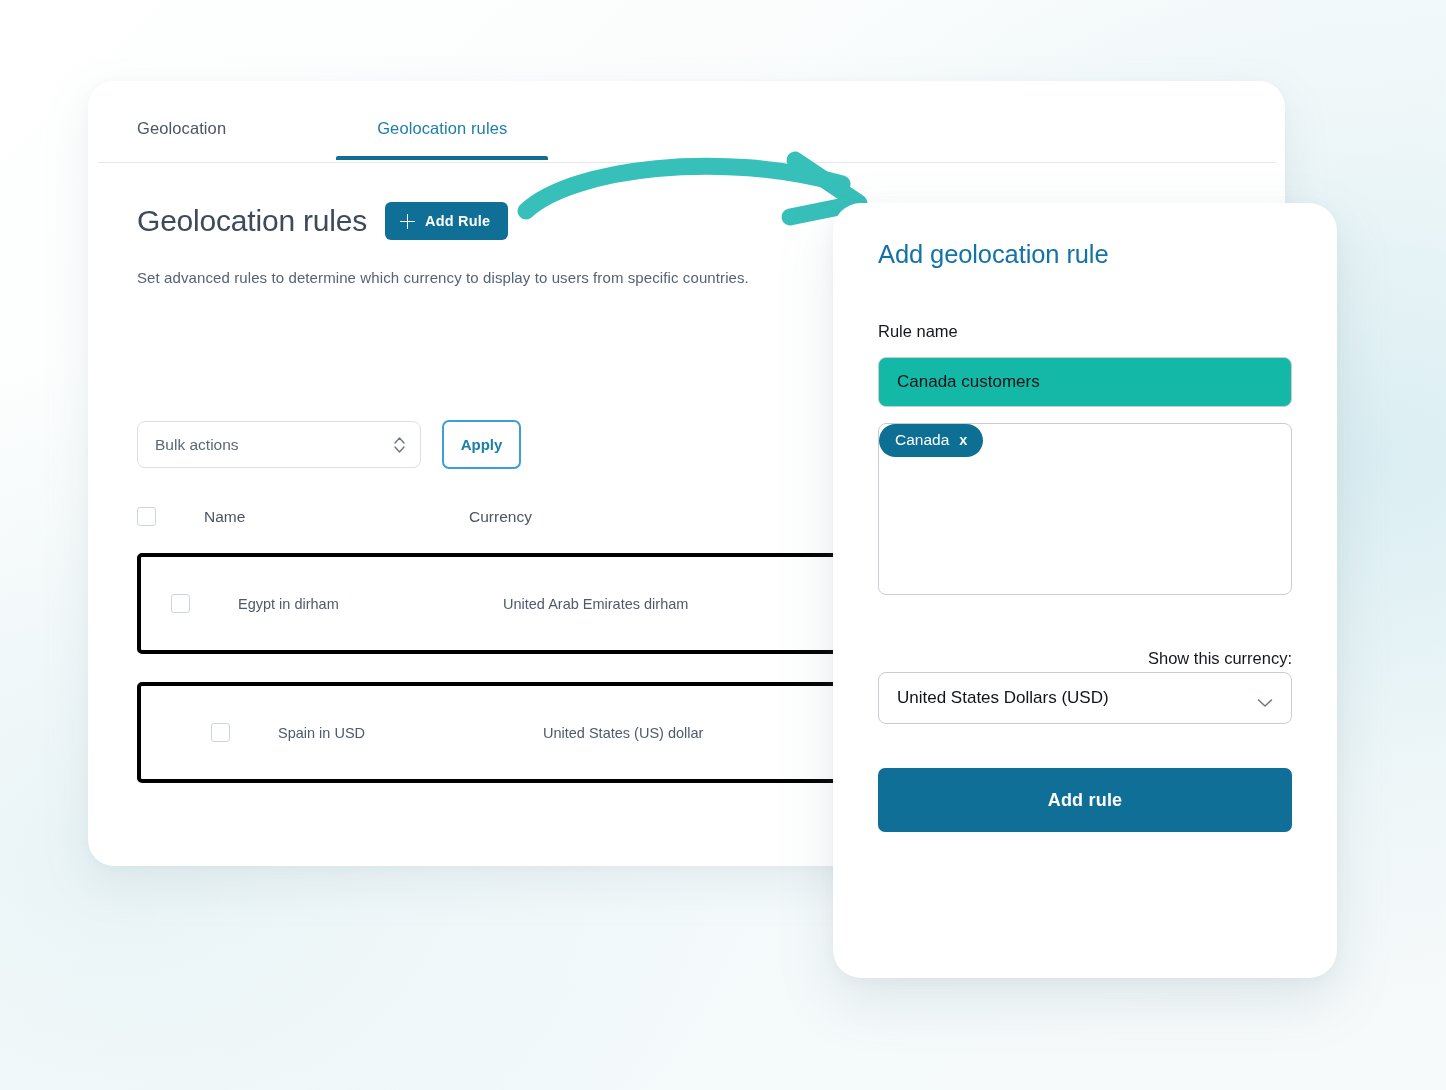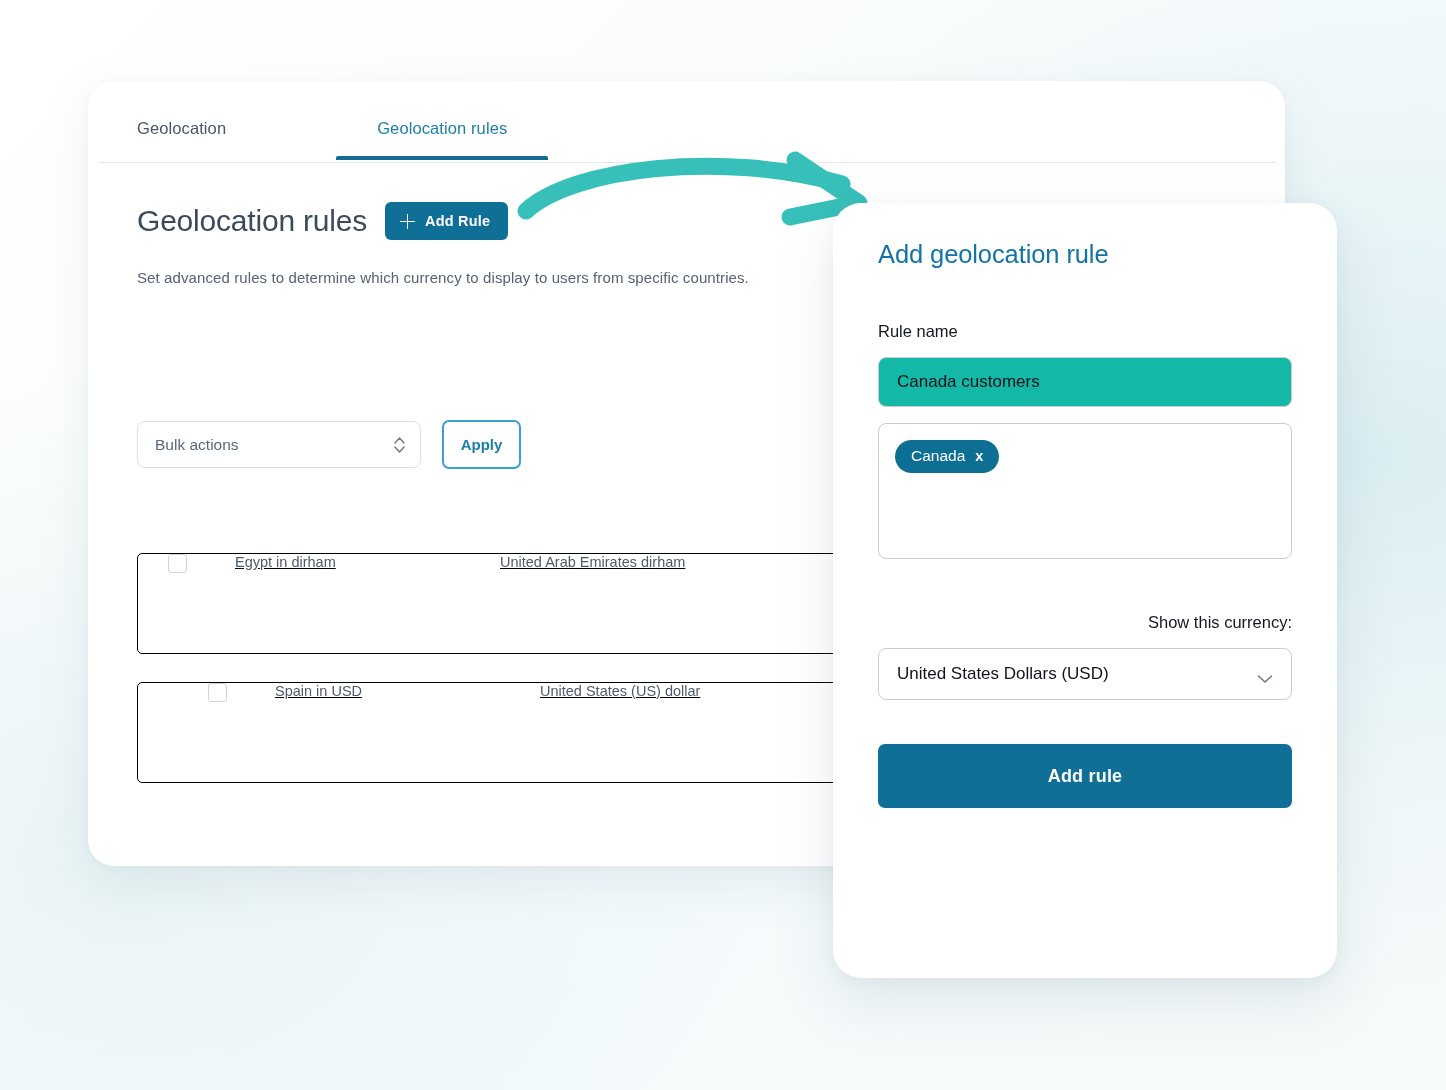--- a/index.html
+++ b/index.html
@@ -197,26 +197,26 @@
     flex: none;
   }
   .th-name { margin-left: 48px; width: 265px; font-size: 15.5px; color: #4a5565; }
   .th-cur  { font-size: 15.5px; color: #4a5565; }
 
   .row {
     position: absolute;
     left: 49px;
     width: 1160px;
     height: 101px;
-    border: 1px solid #000000;
+    border: 4px solid #000000;
     border-radius: 5px;
     background: #ffffff;
     display: flex;
-    box-sizing: border-box;
-    text-decoration: underline;
+    align-items: center;
+    box-sizing: border-box;
   }
   .row.r1 { top: 472px; }
   .row.r2 { top: 601px; padding-left: 40px; }
   .row .cb { margin-left: 30px; }
   .row .c-name { margin-left: 48px; width: 265px; font-size: 14.5px; color: #4f5a6b; }
   .row .c-cur { font-size: 14.5px; color: #4f5a6b; }
 
   
   .arrow {
     position: absolute;
@@ -264,42 +264,41 @@
     display: flex;
     align-items: center;
     padding: 0 18px;
     font-size: 17px;
     color: #111418;
     box-sizing: border-box;
     cursor: text;
   }
   .tag-box {
     margin-top: 16px;
-    height: 136px;
+    height: 172px;
     border: 1px solid #c9cdd2;
     border-radius: 8px;
     background: #fff;
-    padding: 16px;
     box-sizing: border-box;
     cursor: text;
   }
   .tag {
     display: inline-flex;
     align-items: center;
     gap: 10px;
     background: #0d6f94;
     color: #ffffff;
     border-radius: 999px;
     padding: 7px 16px 8px 16px;
     font-size: 15.5px;
     cursor: pointer;
   }
   .tag .x { font-weight: bold; font-size: 14.5px; }
   .select-box {
-    margin-top: 16px;
+    margin-top: 4px;
     height: 52px;
     border: 1px solid #c9cdd2;
     border-radius: 8px;
     background: #fff;
     display: flex;
     align-items: center;
     justify-content: space-between;
     padding: 0 18px;
     font-size: 17px;
     color: #111418;
@@ -352,20 +351,25 @@
       <span class="updown">
         <svg viewBox="0 0 13 22" width="13" height="22">
           <path d="M2 9 L6.5 4 L11 9" fill="none" stroke="#6b7785" stroke-width="1.4" stroke-linecap="round" stroke-linejoin="round"></path>
           <path d="M2 13 L6.5 18 L11 13" fill="none" stroke="#6b7785" stroke-width="1.4" stroke-linecap="round" stroke-linejoin="round"></path>
         </svg>
       </span>
     </div>
     <button class="apply-btn">Apply</button>
   </div>
 
+  <div class="thead">
+    <div class="cb"></div>
+    <div class="th-name">Name</div>
+    <div class="th-cur">Currency</div>
+  </div>
 
   <div class="row r1">
     <div class="cb"></div>
     <div class="c-name">Egypt in dirham</div>
     <div class="c-cur">United Arab Emirates dirham</div>
   </div>
 
   <div class="row r2">
     <div class="cb"></div>
     <div class="c-name">Spain in USD</div>

